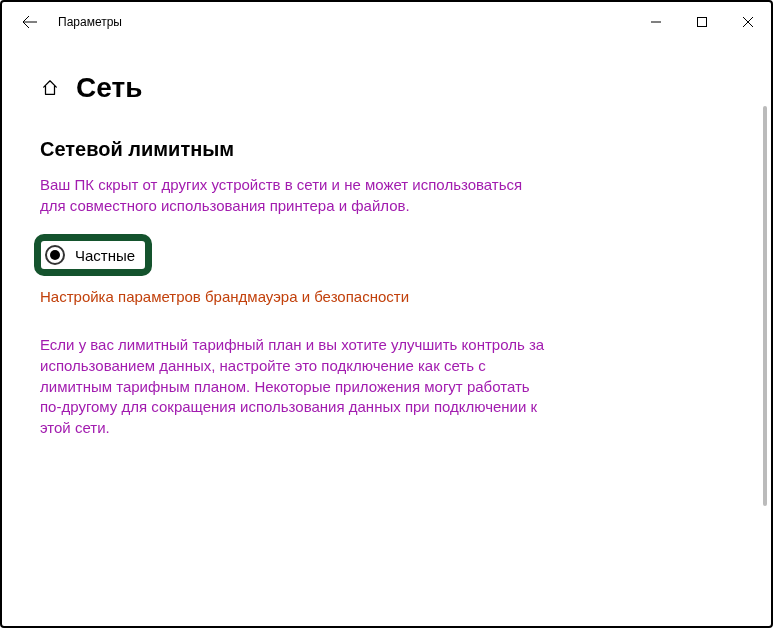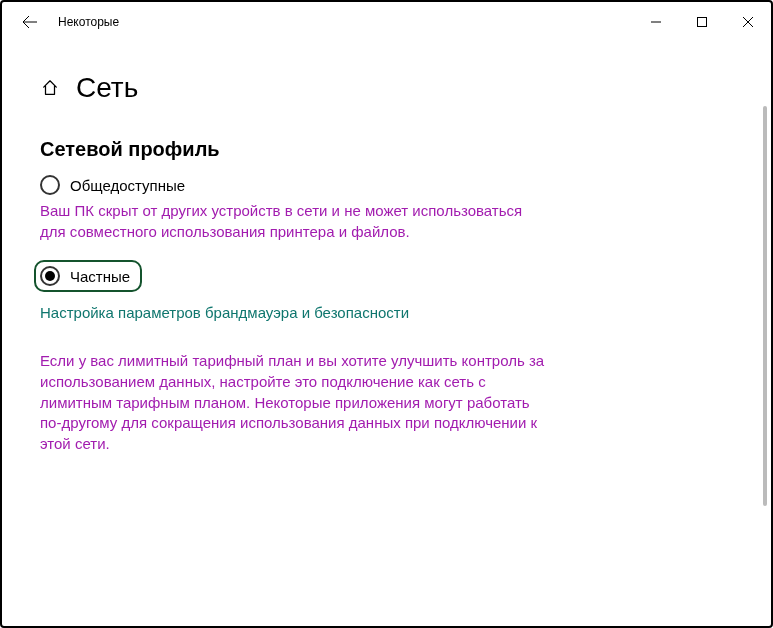--- a/index.html
+++ b/index.html
@@ -67,21 +67,21 @@
   }
   .home-icon {
     width: 20px;
     height: 20px;
     display:flex;
     align-items:center;
     justify-content:center;
   }
   h1.page-title {
     font-size: 28px;
-    font-weight: 400;
+    font-weight: 700;
     margin: 0;
   }
   h2.section {
     font-size: 20px;
     font-weight: 600;
     margin: 0 0 14px 0;
   }
   .radio-row {
     display: flex;
     align-items: center;
@@ -108,30 +108,30 @@
     font-size: 15px;
   }
   .desc {
     font-size: 15px;
     line-height: 1.38;
     color: #a21caf;
     max-width: 510px;
     margin: 4px 0 12px 0;
   }
   .highlight-box {
-    border: 2px solid #14532d;
+    border: 7px solid #14532d;
     border-radius: 10px;
     padding: 4px 10px 4px 4px;
     display: inline-flex;
     align-items: center;
     gap: 10px;
     margin: 6px 0 6px -6px;
   }
   .link {
-    color: #0f766e;
+    color: #c2410c;
     font-size: 15px;
     cursor: pointer;
     margin: 6px 0 30px 0;
   }
   .scrollbar-track {
     position: absolute;
     top: 40px;
     right: 2px;
     width: 10px;
     bottom: 2px;
@@ -150,21 +150,21 @@
 <body>
 
 <div class="window">
 
   <div class="titlebar">
     <div class="back-btn">
       <svg width="16" height="16" viewBox="0 0 16 16">
         <path d="M7 2 L1 8 L7 14 M1 8 L15 8" stroke="#000" stroke-width="1" fill="none"></path>
       </svg>
     </div>
-    <span class="win-title">Некоторые</span>
+    <span class="win-title">Параметры</span>
     <div class="win-controls">
       <div class="win-ctrl">
         <svg width="10" height="10" viewBox="0 0 10 10">
           <line x1="0" y1="5" x2="10" y2="5" stroke="#000" stroke-width="1"></line>
         </svg>
       </div>
       <div class="win-ctrl">
         <svg width="10" height="10" viewBox="0 0 10 10">
           <rect x="0.5" y="0.5" width="9" height="9" stroke="#000" stroke-width="1" fill="none"></rect>
         </svg>
@@ -182,28 +182,22 @@
 
     <div class="page-header">
       <span class="home-icon">
         <svg width="18" height="18" viewBox="0 0 20 20">
           <path d="M3 9 L10 2 L17 9 M5 8 L5 17 L15 17 L15 8" stroke="#000" stroke-width="1.4" fill="none" stroke-linejoin="round" stroke-linecap="round"></path>
         </svg>
       </span>
       <h1 class="page-title">Сеть</h1>
     </div>
 
-    <h2 class="section">Сетевой профиль</h2>
-
-    <div class="radio-row">
-      <span class="radio-outer">
-          <span class="radio-inner"></span>
-        </span>
-      <span class="radio-label">Общедоступные</span>
-    </div>
+    <h2 class="section">Сетевой лимитным</h2>
+
     <p class="desc">Ваш ПК скрыт от других устройств в сети и не может использоваться для совместного использования принтера и файлов.</p>
 
     <div class="highlight-box">
       <div class="radio-row" style="margin:0">
         <span class="radio-outer selected">
             <span class="radio-inner"></span>
           </span>
         <span class="radio-label">Частные</span>
       </div>
     </div>

